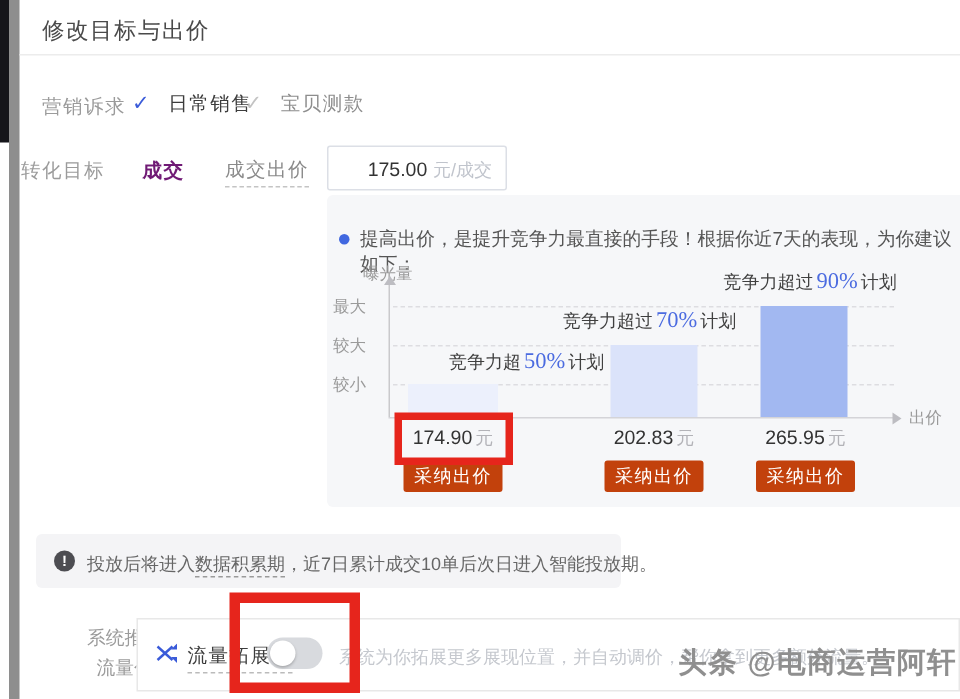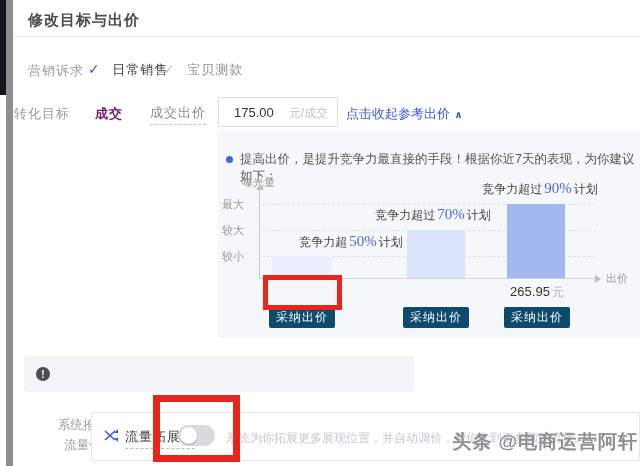--- a/index.html
+++ b/index.html
@@ -9,35 +9,35 @@
     background:#ffffff;
   }
   #app{position:absolute;inset:0;width:640px;height:466px;}
   .abs{position:absolute;}
 
   
   .edge-dark{left:0;top:0;width:6px;height:95px;background:#15151a;}
   .edge-gray{left:6px;top:0;width:7px;height:466px;background:#8e8e8e;}
 
   
-  .page-title{left:28px;top:11px;font-size:15px;color:#4a4a4a;font-weight:700;letter-spacing:1px;}
+  .page-title{left:28px;top:11px;font-size:15px;color:#4a4a4a;font-weight:400;letter-spacing:1px;}
   .header-divider{left:13px;top:36px;width:627px;height:1px;background:#ececec;}
 
   
   .row-label{font-size:13px;color:#9b9b9b;letter-spacing:1px;}
   .check{font-size:14px;font-weight:bold;}
   .check.blue{color:#3a5bd9;}
   .check.gray{color:#c3c3c3;}
   .opt-label{font-size:13px;}
   .opt-label.selected{color:#3c3c3c;}
   .opt-label.unselected{color:#8d8d8d;}
   .conv-value{font-size:13px;color:#701a75;font-weight:600;letter-spacing:1px;text-align:center;}
   .dashed-term{font-size:13px;color:#8a8a8a;border-bottom:1px dashed #c4c4c4;padding-bottom:2px;letter-spacing:1px;}
   .bid-box{left:218px;top:97px;width:120px;height:30px;border:1px solid #dcdfe6;border-radius:2px;background:#fff;box-sizing:border-box;}
-  .bid-box input{border:none;outline:none;width:62px;margin:6px 0 0 13px;font-size:13px;color:#333;font-family:inherit;background:transparent;}
+  .bid-box input{border:none;outline:none;width:62px;margin:6px 0 0 13px;font-size:13px;color:#333;font-family:inherit;background:transparent;text-align:center;}
   .bid-unit{position:absolute;right:9px;top:7px;font-size:12px;color:#c0c4cc;}
   .link{font-size:13px;color:#3a5bd9;font-weight:500;}
   .chev{font-size:10px;color:#3a5bd9;font-weight:bold;}
 
   
   .panel{left:218px;top:130px;width:422px;height:208px;background:#f6f7f9;border-radius:4px 0 0 4px;}
   .tip-dot{left:226px;top:156px;width:7px;height:7px;border-radius:50%;background:#4168e0;}
   .tip-text{left:240px;top:151px;font-size:12.5px;color:#555;}
 
   
@@ -50,21 +50,21 @@
   .ytick{width:34px;font-size:11px;color:#9a9a9a;left:222px;}
   .grid{left:262px;width:334px;height:0;border-top:1px dashed #dddde1;}
   .bar{bottom-width:0;}
   .bar1{left:272px;top:256px;width:60px;height:22px;background:#ecf0fc;}
   .bar2{left:407px;top:230px;width:58px;height:48px;background:#dbe3fa;}
   .bar3{left:507px;top:204px;width:58px;height:74px;background:#a2b8f1;}
   .plan-label{white-space:nowrap;transform:translateX(-50%);font-size:12px;color:#3f3f3f;font-family:Liberation Serif, serif;}
   .plan-label .pct{font-size:15px;color:#4b6be0;font-weight:500;padding:0 2px;}
   .price{width:110px;text-align:center;transform:translateX(-50%);font-size:13px;color:#333;}
   .price .unit{font-size:12px;color:#b3b3b8;margin-left:2px;}
-  .adopt-btn{width:66px;height:21px;background:#0c4a6e;color:#fff;font-size:12px;border:none;border-radius:2px;
+  .adopt-btn{width:66px;height:21px;background:#c2410c;color:#fff;font-size:12px;border:none;border-radius:2px;
     display:flex;align-items:center;justify-content:center;cursor:pointer;font-family:inherit;letter-spacing:1px;}
 
   
   .anno{border:5px solid #e6251c;box-sizing:border-box;background:transparent;z-index:30;}
   .anno-price{left:263px;top:275px;width:79px;height:35px;}
   .anno-toggle{left:153px;top:395px;width:87px;height:67px;border-width:7px;}
 
   
   .note-bar{left:24px;top:356px;width:390px;height:36px;background:#f4f4f6;border-radius:4px;}
   .note-icon{left:36px;top:367px;width:14px;height:14px;border-radius:50%;background:#4d4d52;color:#fff;
@@ -105,24 +105,20 @@
     <span class="opt-label selected" style="margin-left:8px;letter-spacing:1px;">日常销售</span>
   </div>
 
   <div class="abs row-label" style="left:14px;top:105px;">转化目标</div>
   <div class="abs conv-value" style="left:95px;top:105px;">成交</div>
   <div class="abs dashed-term" style="left:150px;top:104px;">成交出价</div>
   <div class="abs bid-box">
     <input type="text" value="175.00" style="">
     <span class="bid-unit">元/成交</span>
   </div>
-  <div class="abs" style="left:346px;top:104px;">
-    <span class="link">点击收起参考出价</span>
-    <span class="chev">∧</span>
-  </div>
 
   <div class="abs panel"></div>
   <div class="abs tip-dot"></div>
   <div class="abs tip-text">提高出价，是提升竞争力最直接的手段！根据你近7天的表现，为你建议如下：</div>
 
   <div class="abs ylabel">曝光量</div>
   <div class="abs yaxis-arrow"></div>
   <div class="abs yaxis"></div>
   <div class="abs ytick" style="top:197px;">最大</div>
   <div class="abs ytick" style="top:223px;">较大</div>
@@ -141,33 +137,42 @@
   <div class="abs plan-label" style="left:351px;top:233px;">
     <span>竞争力超</span><span class="pct">50%</span><span>计划</span>
   </div>
   <div class="abs plan-label" style="left:433px;top:206px;">
     <span>竞争力超过</span><span class="pct">70%</span><span>计划</span>
   </div>
   <div class="abs plan-label" style="left:540px;top:180px;">
     <span>竞争力超过</span><span class="pct">90%</span><span>计划</span>
   </div>
 
+  <div class="abs price" style="left:302px;top:284px;">
+    <span>174.90</span><span class="unit">元</span>
+  </div>
+  <div class="abs price" style="left:436px;top:284px;">
+    <span>202.83</span><span class="unit">元</span>
+  </div>
   <div class="abs price" style="left:537px;top:284px;">
     <span>265.95</span><span class="unit">元</span>
   </div>
 
   <button class="abs adopt-btn" style="left:269px;top:307px;">采纳出价</button>
   <button class="abs adopt-btn" style="left:403px;top:307px;">采纳出价</button>
   <button class="abs adopt-btn" style="left:504px;top:307px;">采纳出价</button>
 
   <div class="abs anno anno-price"></div>
   <div class="abs anno anno-toggle"></div>
 
   <div class="abs note-bar"></div>
   <div class="abs note-icon">!</div>
+  <div class="abs note-text">
+    <span>投放后将进入</span><span class="dashed">数据积累期</span><span>，近7日累计成交10单后次日进入智能投放期。</span>
+  </div>
 
   <div class="abs traffic-label">
     <div>系统推荐</div>
     <div>流量包</div>
   </div>
   <div class="abs pkg-box"></div>
   <svg class="abs shuffle-icon" viewBox="0 0 15 13">
     <path d="M1 2 L11 11" stroke="#3a5bd9" stroke-width="1.6" fill="none"></path>
     <path d="M1 11 L11 2" stroke="#3a5bd9" stroke-width="1.6" fill="none"></path>
     <path d="M14 0 L14 4 L10 4 Z" fill="#3a5bd9" transform="rotate(0 12 2)"></path>

